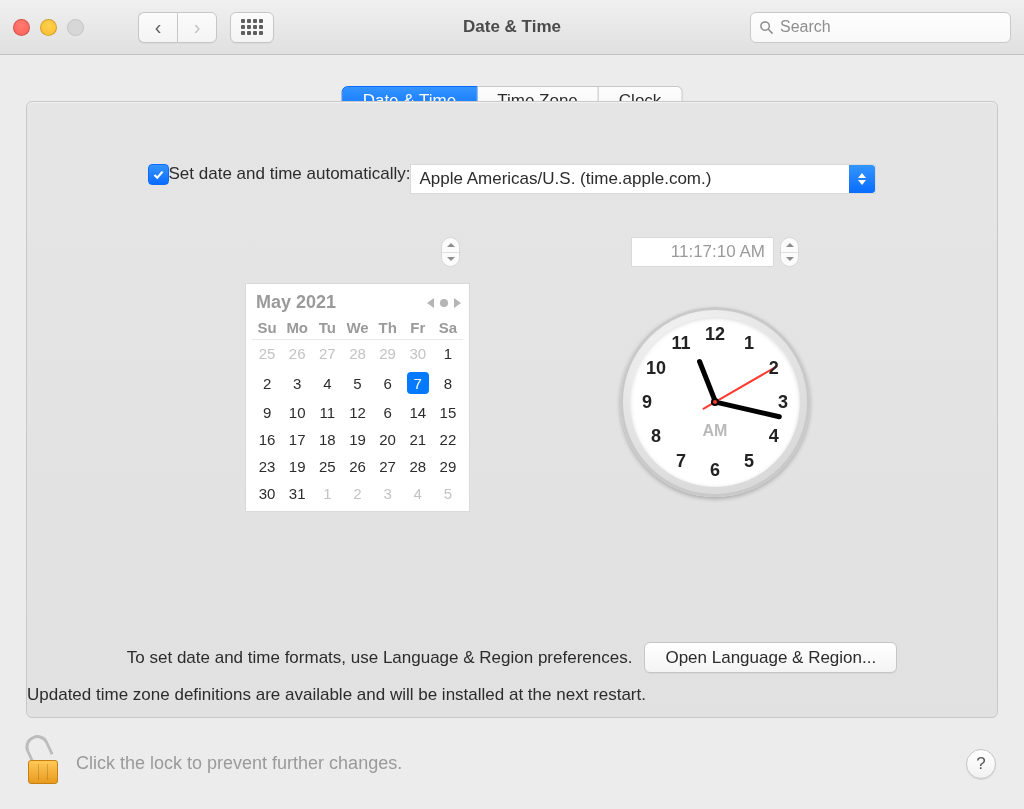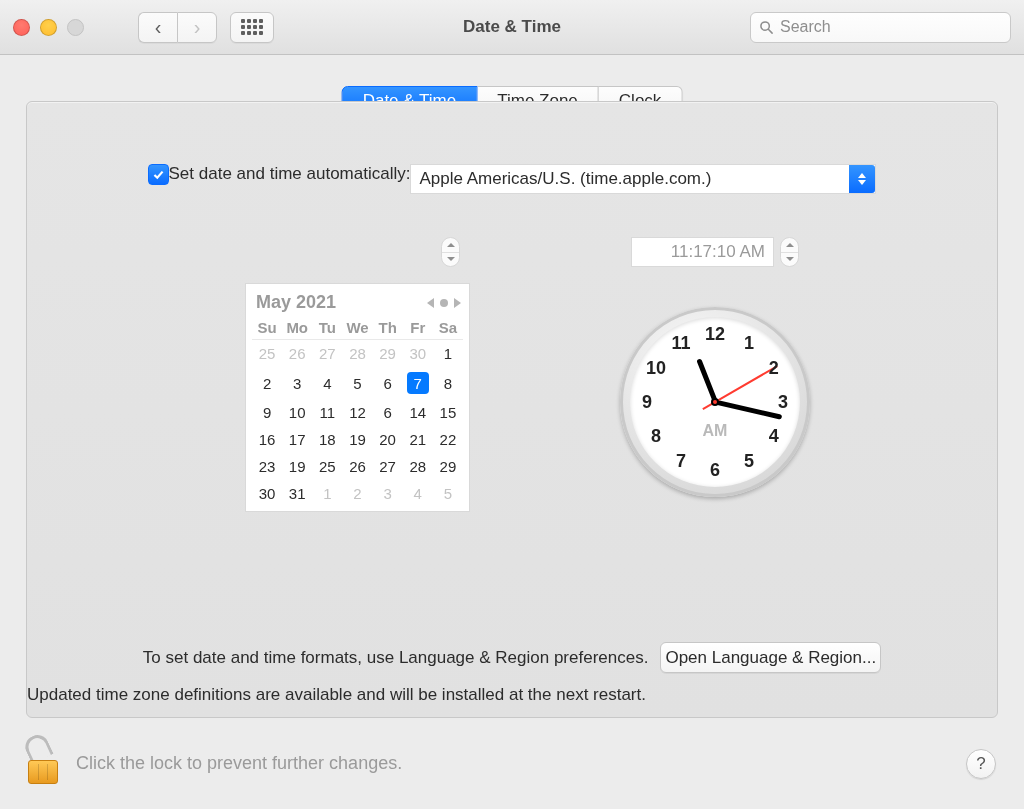--- a/index.html
+++ b/index.html
@@ -96,21 +96,21 @@
   .hand.h{width:5px;height:46px;margin-left:-2.5px;margin-top:-46px;}
   .hand.m{width:5px;height:68px;margin-left:-2.5px;margin-top:-68px;}
   .hand.s{width:1.8px;height:72px;margin-left:-0.9px;margin-top:-72px;background:#ff3b30;}
   .hand.s::after{content:"";position:absolute;bottom:-14px;left:50%;width:1.8px;height:14px;margin-left:-0.9px;background:#ff3b30;}
   .pin{position:absolute;left:50%;top:50%;width:8px;height:8px;margin-left:-4px;margin-top:-4px;background:#000;border-radius:50%;}
   .pin-red{position:absolute;left:50%;top:50%;width:4px;height:4px;margin-left:-2px;margin-top:-2px;background:#ff3b30;border-radius:50%;}
 
   
   .formats-row{position:absolute;left:0;right:0;bottom:44px;display:flex;align-items:center;justify-content:center;gap:12px;}
   .formats-label{font-size:17px;color:var(--text);}
-  .mac-button{height:29px;padding:0 4px;background:linear-gradient(#ffffff,#f4f4f4);border:1px solid #c6c6c6;border-radius:6px;font-size:17px;display:flex;align-items:center;box-shadow:0 1px 0 rgba(0,0,0,0.05);}
+  .mac-button{height:29px;padding:0 20px;background:linear-gradient(#ffffff,#f4f4f4);border:1px solid #c6c6c6;border-radius:6px;font-size:17px;display:flex;align-items:center;box-shadow:0 1px 0 rgba(0,0,0,0.05);}
   .tz-note{position:absolute;left:0;right:0;bottom:12px;text-align:left;font-size:17px;color:var(--text);}
 
   
   .footer{position:absolute;left:0;right:0;bottom:0;height:91px;display:flex;align-items:center;padding:0 28px;}
   .lock-icon{width:30px;height:40px;margin-right:18px;position:relative;}
   .lock-body{position:absolute;bottom:0;left:0;right:0;height:22px;border-radius:3px;background:linear-gradient(#ffc956,#e89a1f);border:1px solid #c77f10;}
   .lock-body::before,.lock-body::after{content:"";position:absolute;top:3px;bottom:3px;width:1px;background:rgba(0,0,0,0.15);} 
   .lock-body::before{left:33%;} .lock-body::after{left:66%;}
   .shackle{position:absolute;bottom:20px;left:4px;width:18px;height:22px;border:3.5px solid #bcbcbc;border-bottom:none;border-radius:12px 12px 0 0;transform:rotate(-25deg);transform-origin:bottom left;}
   .lock-label{font-size:18px;color:var(--muted);}

